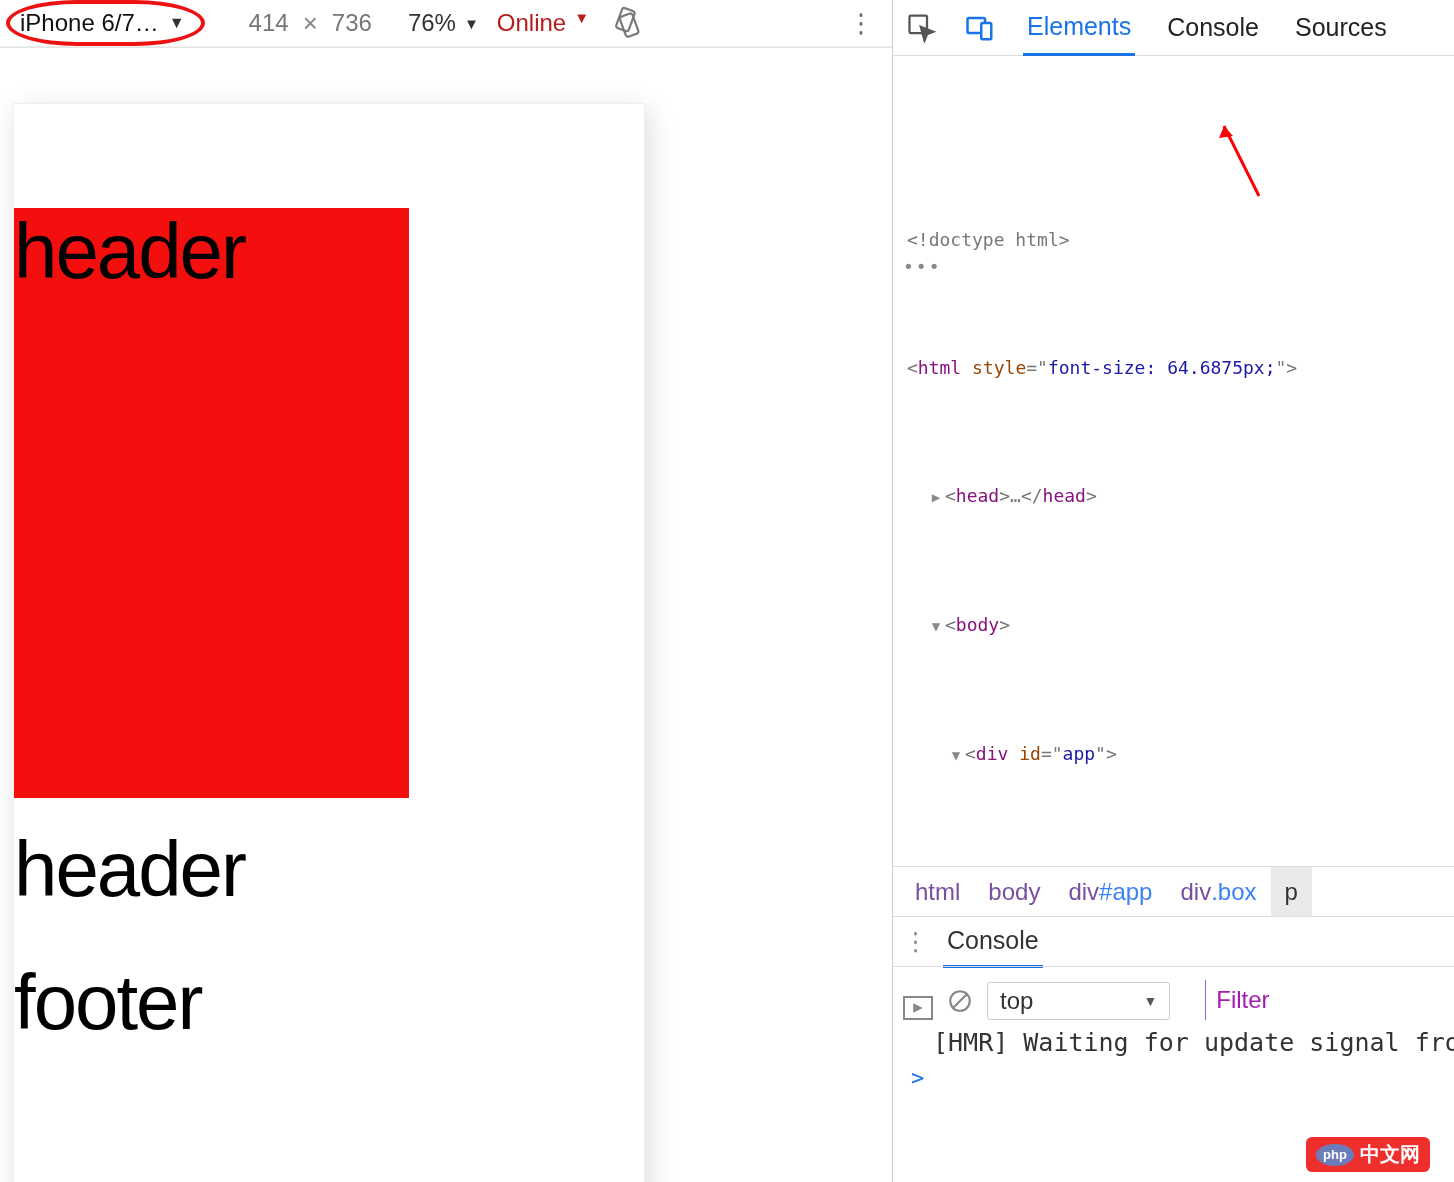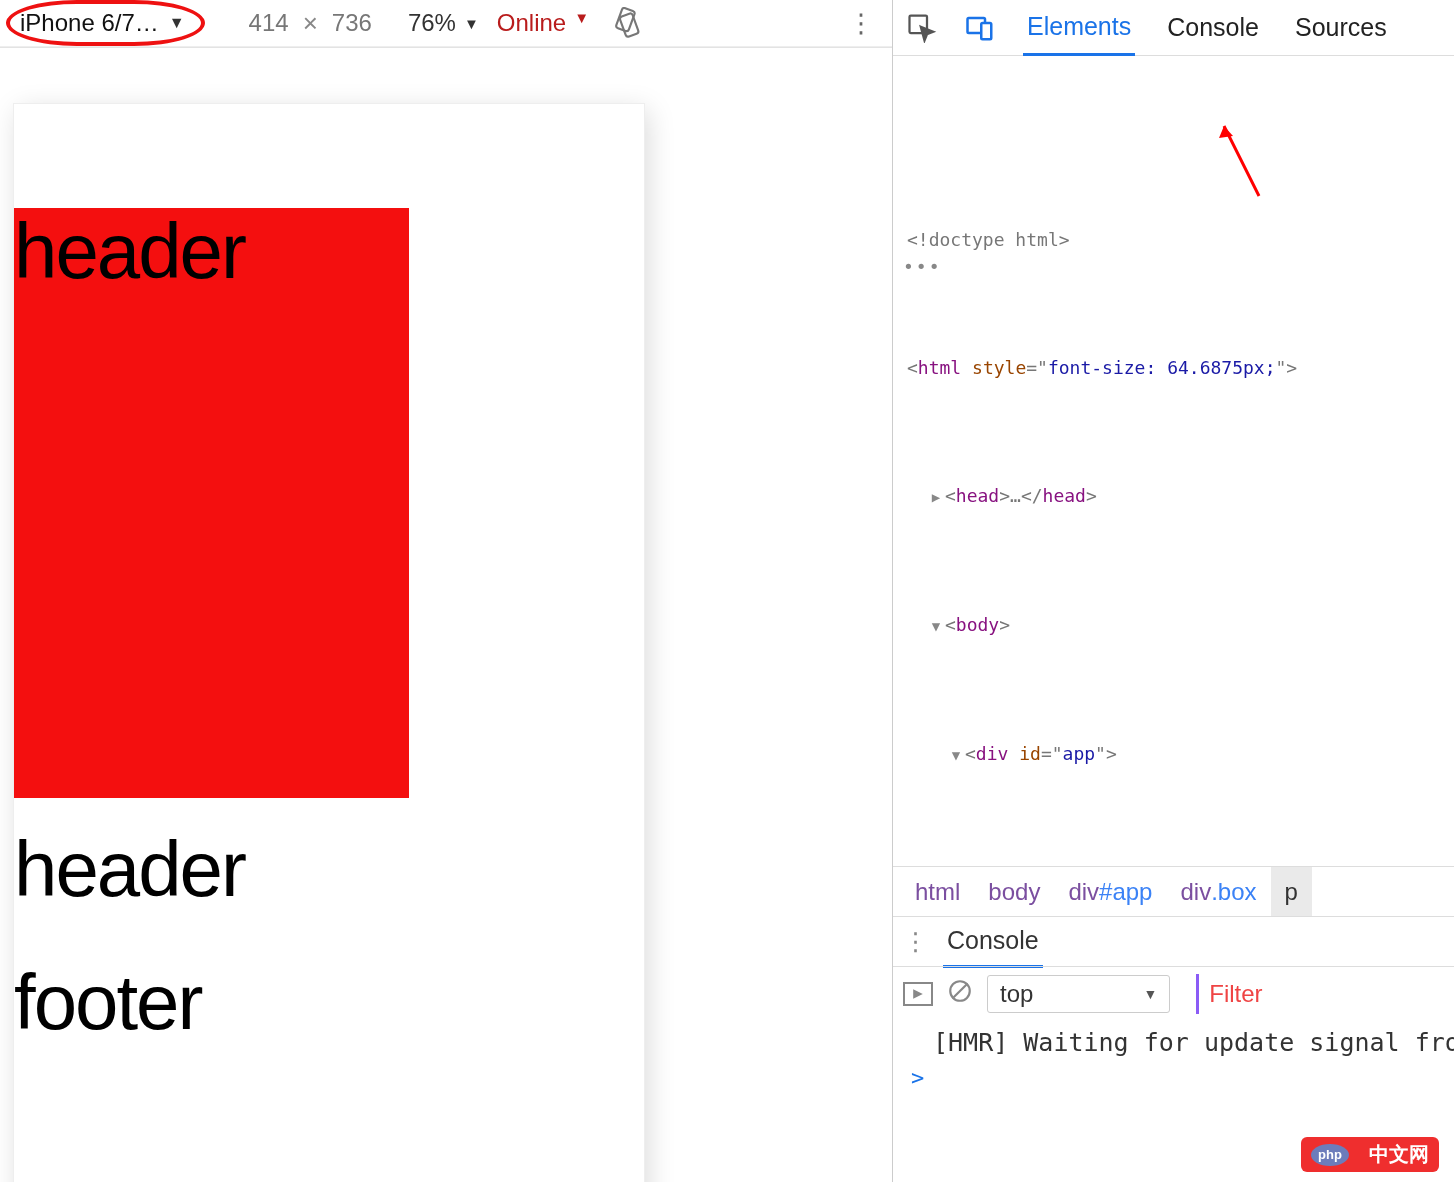--- a/index.html
+++ b/index.html
@@ -95,34 +95,34 @@
 
   .console-tabs {
     height:50px; border-top:1px solid #ddd; display:flex; align-items:center;
     padding-left:10px; gap:18px; font-size:25px; color:#333;
   }
   .console-tabs .kebab { color:#888; width:22px; text-align:center; }
   .console-tabs .tab { padding:0 4px 10px 4px; margin-top:10px; }
   .console-tabs .tab.active { border-bottom:3px solid #1a73e8; color:#333; }
 
   .console-ctrl {
-    height:54px; border-top:1px solid #ddd; display:flex; align-items:center;
+    height:54px; border-top:1px solid #ddd; display:flex; align-items:flex-end;
     font-size:24px; gap:14px; padding-left:10px;
   }
   .console-ctrl .runbox { width:30px; height:24px; border:2px solid #888; display:flex; align-items:center; justify-content:center; }
   .console-ctrl .runbox svg { width:12px; height:12px; }
   .console-ctrl .clear svg { width:26px; height:26px; }
   .console-ctrl .sel { border:1px solid #ccc; border-radius:3px; padding:4px 12px; display:flex; align-items:center; gap:110px; color:#333; }
   .console-ctrl .sel .tri { font-size:14px; color:#555; }
-  .console-ctrl .filter { border-left:3px solid #8b5cf6; padding:6px 10px; color:#ef4444; margin-left:12px; flex:1; }
+  .console-ctrl .filter { border-left:1px solid #8b5cf6; padding:6px 10px; color:#a21caf; margin-left:21px; flex:1; }
   .console-log { padding:8px 18px 0 40px; font-family:Menlo, Consolas, monospace; font-size:25px; color:#333; overflow:hidden; white-space:nowrap; }
   .console-prompt { padding:8px 18px; color:#1a73e8; font-family:Menlo, Consolas, monospace; font-size:22px; }
 
   .watermark {
-    position:fixed; right:15px; bottom:10px; display:flex; align-items:center; gap:20px;
+    position:fixed; right:24px; bottom:10px; display:flex; align-items:center; gap:6px;
     background:#ef2e2e; color:#fff; font-size:20px; font-weight:700;
     padding:4px 10px; border-radius:6px;
   }
   .watermark .php { background:#6c7cbb; color:#fff; border-radius:50%; width:38px; height:22px; font-size:13px; display:flex; align-items:center; justify-content:center; }
 
   
   .tri::before { content:"▼"; }
 </style>
 </head>
 <body>

